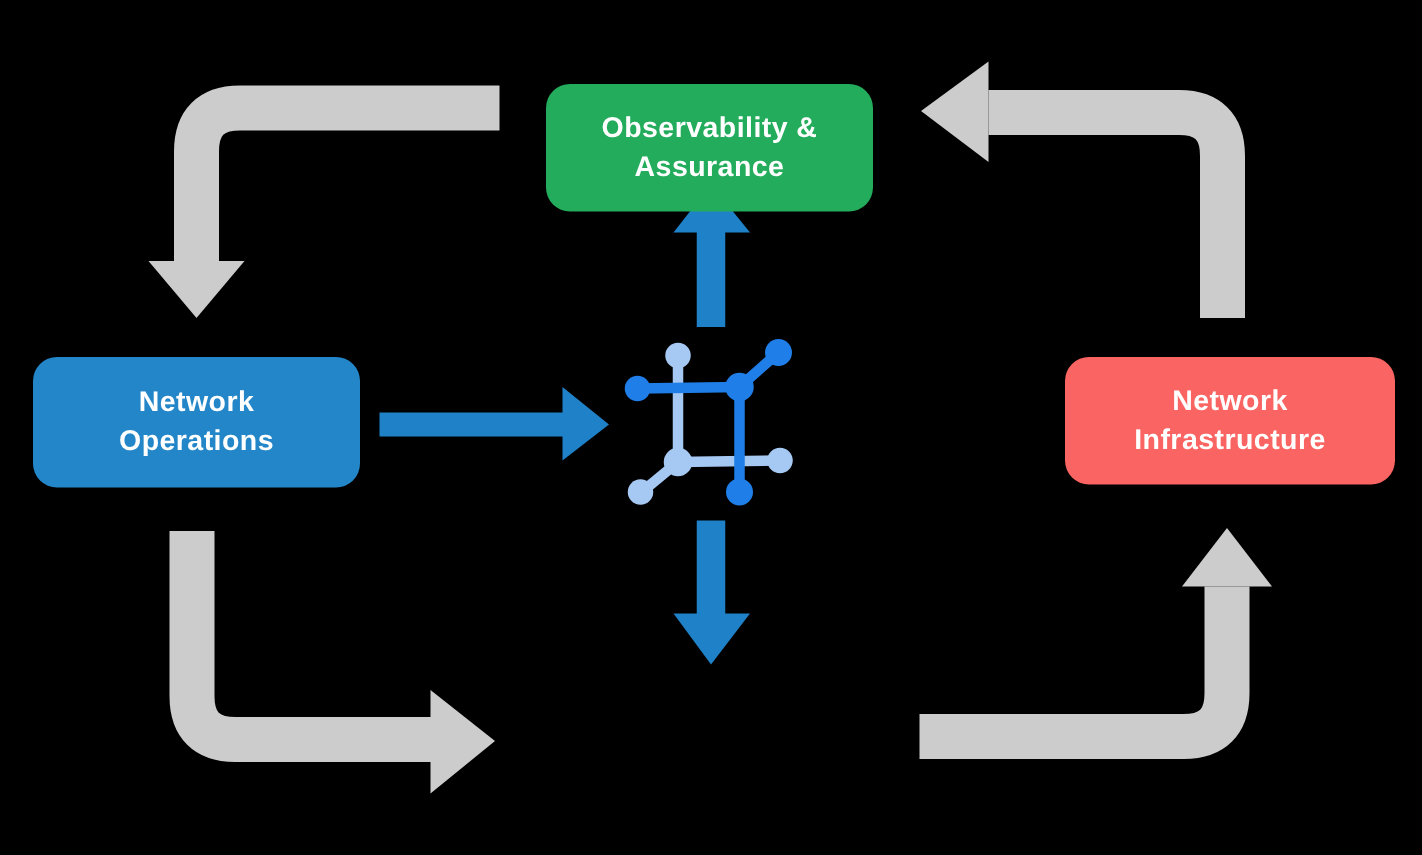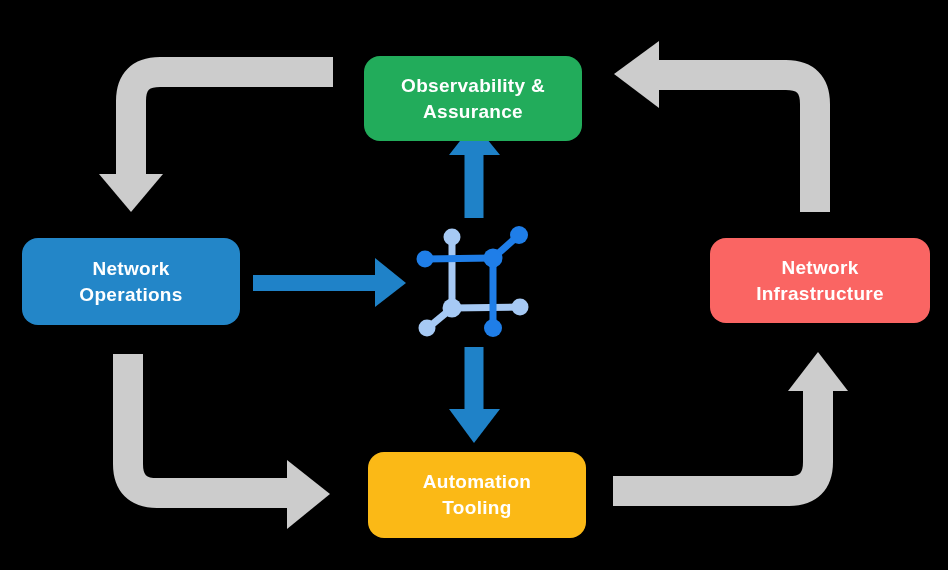--- a/index.html
+++ b/index.html
@@ -113,18 +113,14 @@
   <div class="node node-blue">
     <span class="label">Network
 Operations</span>
   </div>
 
   <div class="node node-red">
     <span class="label">Network
 Infrastructure</span>
   </div>
 
-  <div class="node node-yellow">
-    <span class="label">Automation
-Tooling</span>
-  </div>
 
 </div>
 
 </body></html>

